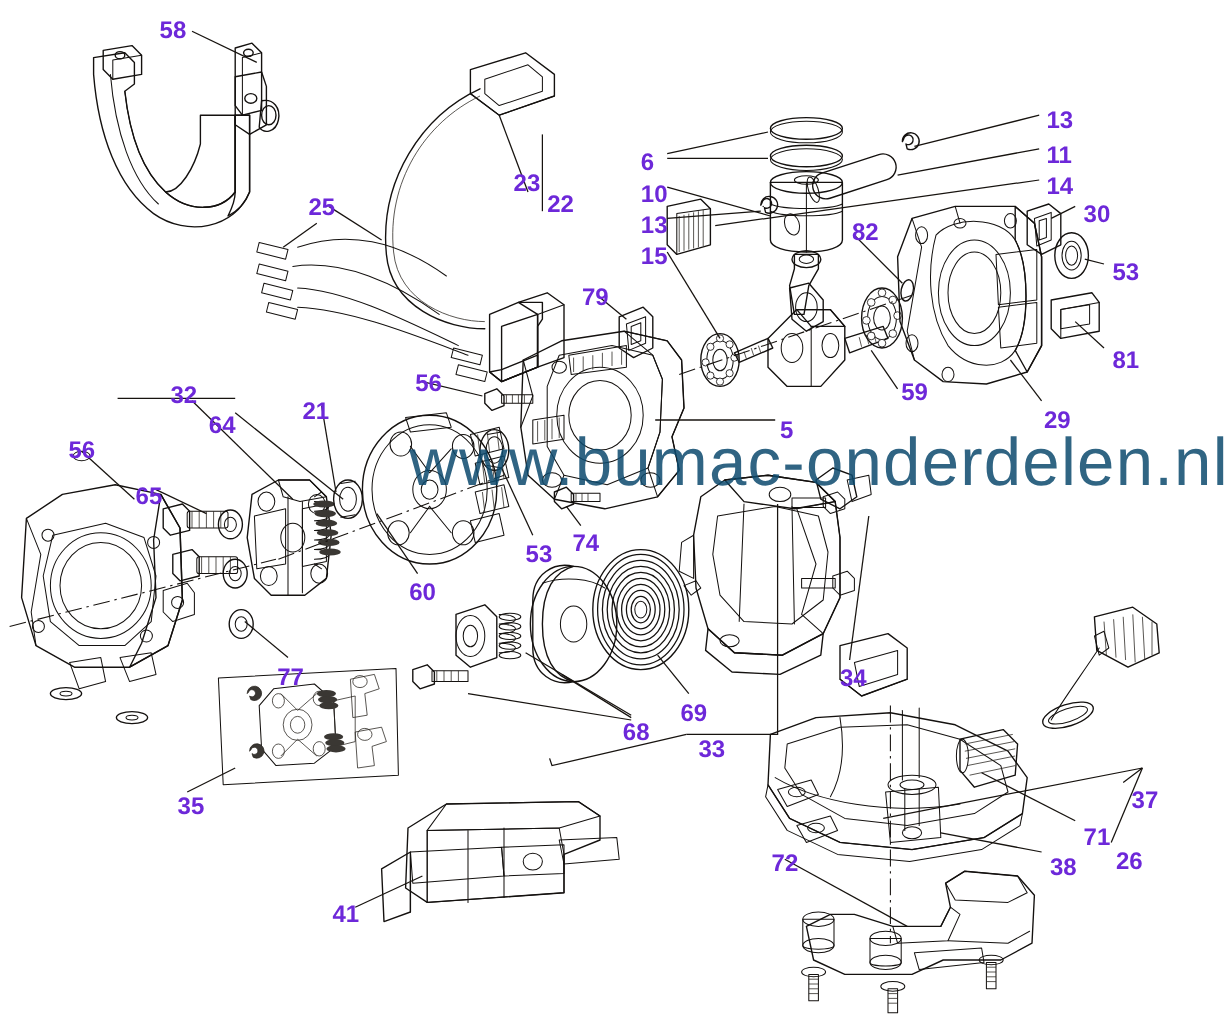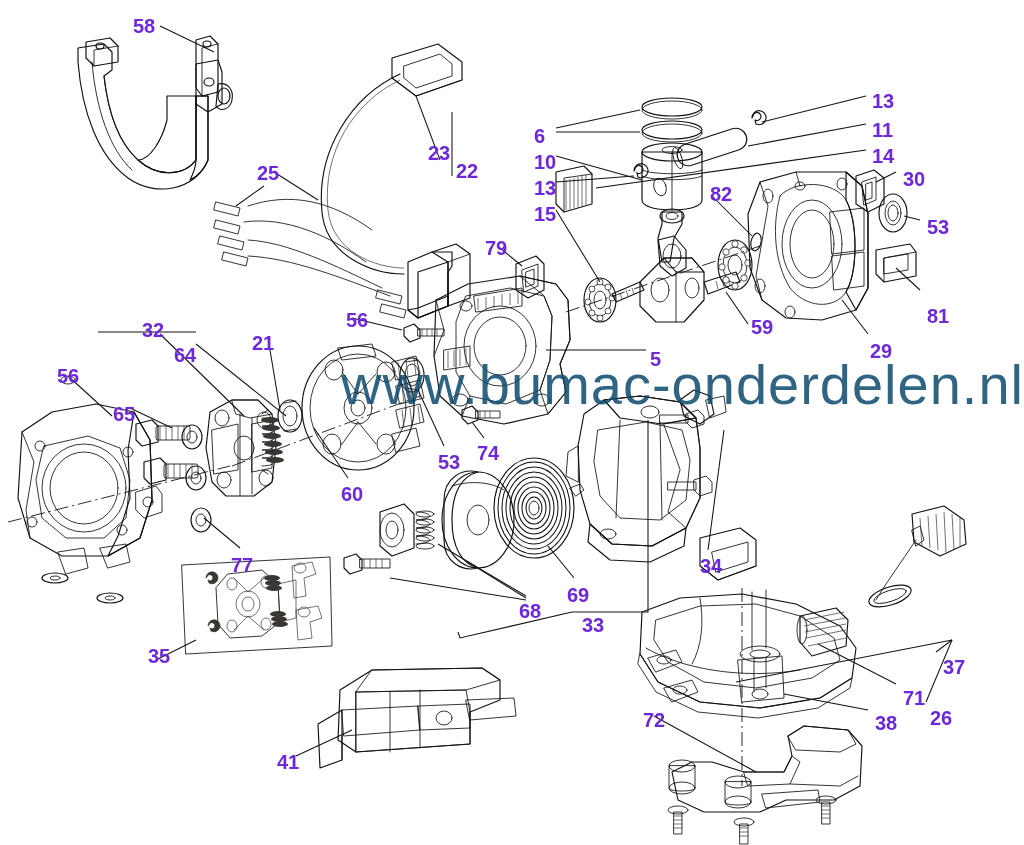--- a/index.html
+++ b/index.html
@@ -725,39 +725,39 @@
   <div class="num" style="left:872px;top:146px">14</div>
   <div class="num" style="left:428px;top:143px">23</div>
   <div class="num" style="left:456px;top:161px">22</div>
   <div class="num" style="left:534px;top:178px">13</div>
   <div class="num" style="left:903px;top:169px">30</div>
   <div class="num" style="left:257px;top:163px">25</div>
   <div class="num" style="left:710px;top:184px">82</div>
   <div class="num" style="left:534px;top:204px">15</div>
   <div class="num" style="left:927px;top:217px">53</div>
   <div class="num" style="left:485px;top:238px">79</div>
-  <div class="num" style="left:927px;top:306px">81</div>
+  <div class="num" style="left:927px;top:291px">81</div>
   <div class="num" style="left:751px;top:317px">59</div>
   <div class="num" style="left:870px;top:341px">29</div>
   <div class="num" style="left:142px;top:320px">32</div>
   <div class="num" style="left:346px;top:310px">56</div>
   <div class="num" style="left:252px;top:333px">21</div>
   <div class="num" style="left:174px;top:345px">64</div>
   <div class="num" style="left:650px;top:349px">5</div>
   <div class="num" style="left:57px;top:366px">56</div>
   <div class="num" style="left:113px;top:404px">65</div>
   <div class="num" style="left:438px;top:452px">53</div>
   <div class="num" style="left:477px;top:443px">74</div>
   <div class="num" style="left:341px;top:484px">60</div>
   <div class="num" style="left:231px;top:555px">77</div>
   <div class="num" style="left:700px;top:556px">34</div>
   <div class="num" style="left:567px;top:585px">69</div>
   <div class="num" style="left:519px;top:601px">68</div>
   <div class="num" style="left:582px;top:615px">33</div>
   <div class="num" style="left:943px;top:657px">37</div>
-  <div class="num" style="left:148px;top:646px">35</div>
+  <div class="num" style="left:148px;top:662px">35</div>
   <div class="num" style="left:903px;top:688px">71</div>
   <div class="num" style="left:875px;top:713px">38</div>
   <div class="num" style="left:930px;top:708px">26</div>
   <div class="num" style="left:643px;top:710px">72</div>
   <div class="num" style="left:277px;top:752px">41</div>
 
 </div>
 
 </body></html>

